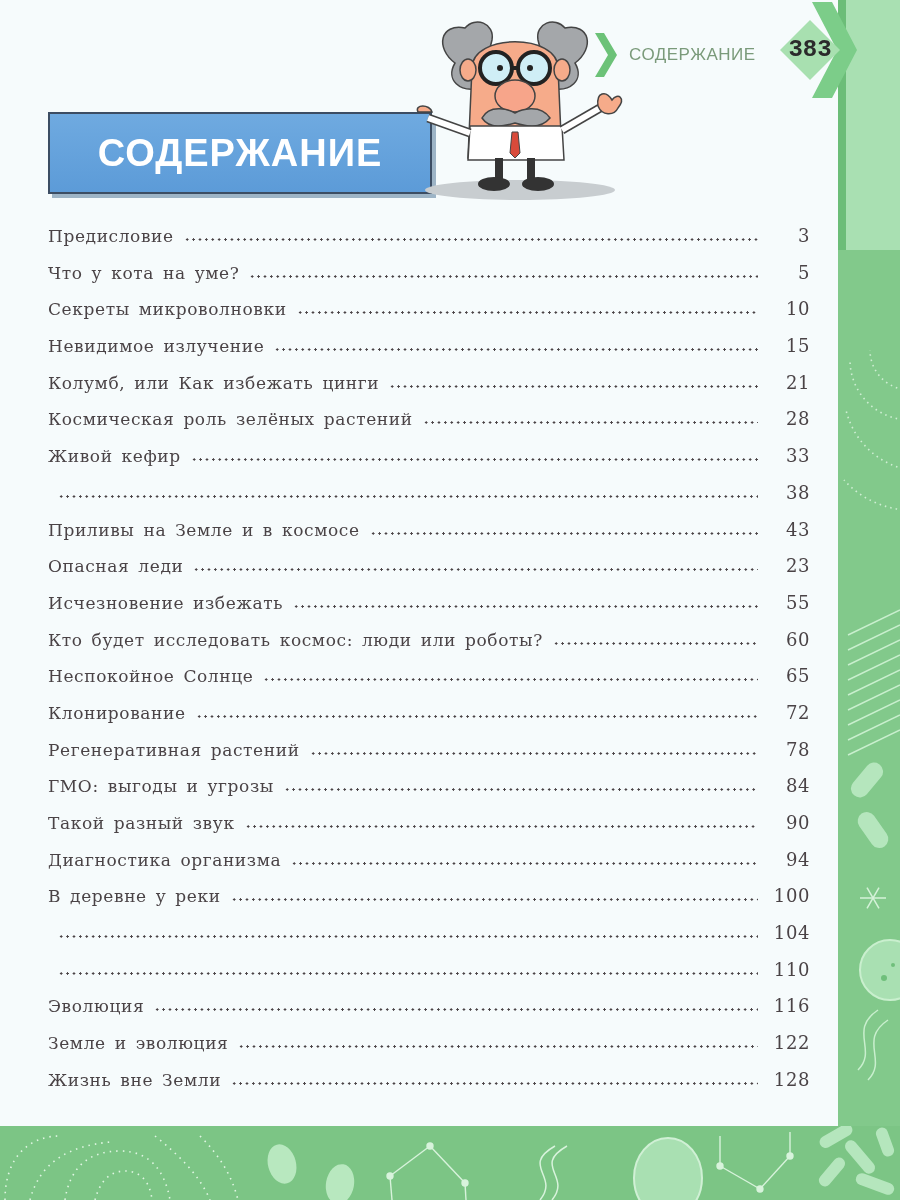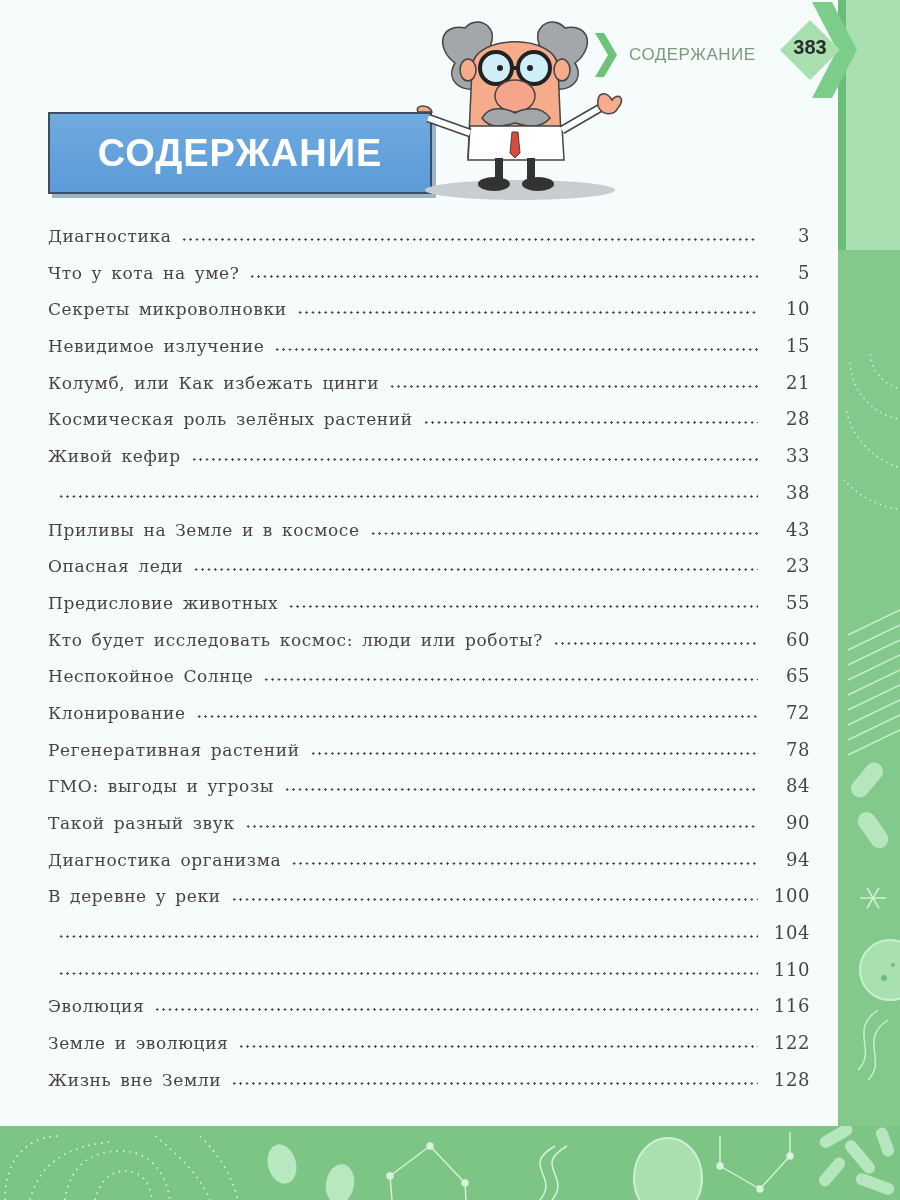--- a/index.html
+++ b/index.html
@@ -35,21 +35,21 @@
   .rh-chevron { width: 22px; height: 44px; }
   .rh-label {
     font-family: "Liberation Sans", sans-serif; font-size: 17px; letter-spacing: 0.5px;
     color: #7a9a7a; margin-left: 12px;
   }
   .page-num-badge {
     position: absolute; top: 18px; left: 778px; width: 64px; height: 64px;
   }
   .page-num-text {
     position: absolute; top: 36px; left: 786px; width: 48px; text-align: center;
-    font-family: Liberation Sans, sans-serif; font-weight: bold; font-size: 20px; color: #2b2b2b;
+    font-family: Liberation Mono, monospace; font-weight: bold; font-size: 24px; color: #2b2b2b;
   }
   .big-chevron { position: absolute; top: 2px; left: 812px; width: 50px; height: 96px; }
   .title-panel {
     position: absolute; left: 48px; top: 112px; width: 380px; height: 78px;
     background: linear-gradient(180deg, #6faae0 0%, #5c9bd8 100%);
     border: 2px solid #3c4d63;
     box-shadow: 4px 4px 0 #9db4c6;
     display: flex; align-items: center; justify-content: center;
   }
   .title-text {
@@ -205,21 +205,21 @@
   <path d="M70 125 L 28 110" stroke="#444" stroke-width="9"></path>
   <path d="M70 125 L 28 110" stroke="#ffffff" stroke-width="6"></path>
   <path d="M18 104 C 14 96, 30 96, 32 104 Z" fill="#f6ab8a" stroke="#444" stroke-width="1.5"></path>
   <path d="M162 122 L 200 100" stroke="#444" stroke-width="9"></path>
   <path d="M162 122 L 200 100" stroke="#ffffff" stroke-width="6"></path>
   <path d="M198 98 C 196 84, 206 82, 212 92 C 218 84, 226 90, 218 100 C 214 108, 202 108, 198 98 Z" fill="#f6ab8a" stroke="#444" stroke-width="1.5"></path>
 </svg>
 
 <div class="toc">
   <div class="toc-row">
-      <span class="toc-title">Диагностика</span>
+      <span class="toc-title">Предисловие</span>
       <span class="toc-dots"></span>
       <span class="toc-page">3</span>
     </div>
   <div class="toc-row">
       <span class="toc-title">Что у кота на уме?</span>
       <span class="toc-dots"></span>
       <span class="toc-page">5</span>
     </div>
   <div class="toc-row">
       <span class="toc-title">Секреты микроволновки</span>
@@ -254,21 +254,21 @@
       <span class="toc-title">Приливы на Земле и в космосе</span>
       <span class="toc-dots"></span>
       <span class="toc-page">43</span>
     </div>
   <div class="toc-row">
       <span class="toc-title">Опасная леди</span>
       <span class="toc-dots"></span>
       <span class="toc-page">23</span>
     </div>
   <div class="toc-row">
-      <span class="toc-title">Предисловие животных</span>
+      <span class="toc-title">Исчезновение избежать</span>
       <span class="toc-dots"></span>
       <span class="toc-page">55</span>
     </div>
   <div class="toc-row">
       <span class="toc-title">Кто будет исследовать космос: люди или роботы?</span>
       <span class="toc-dots"></span>
       <span class="toc-page">60</span>
     </div>
   <div class="toc-row">
       <span class="toc-title">Неспокойное Солнце</span>

